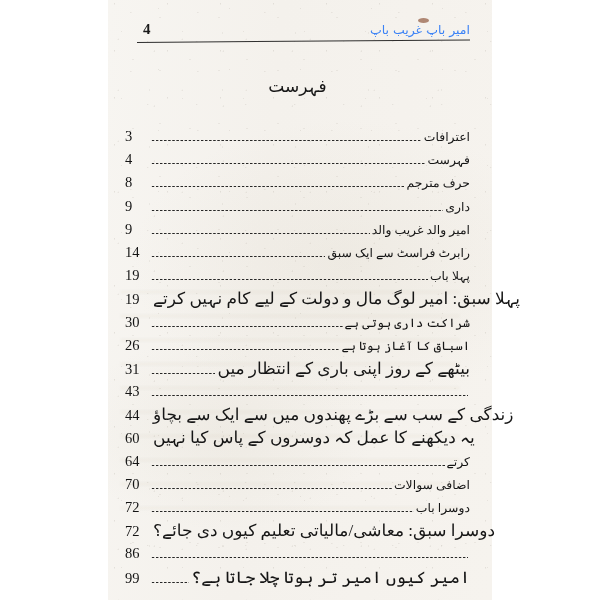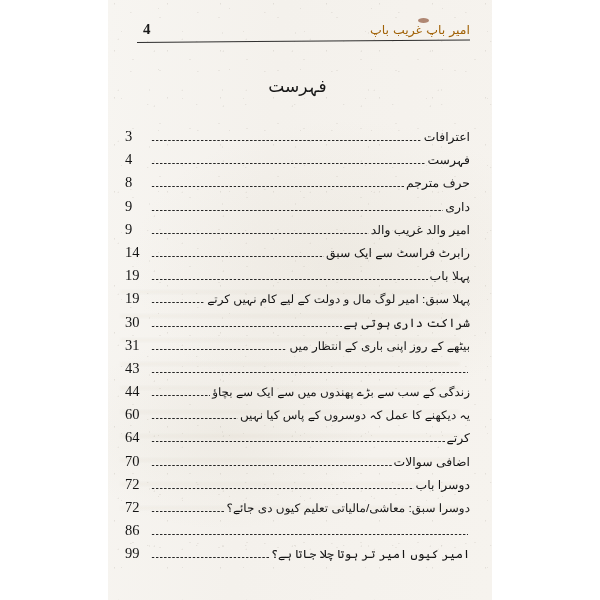--- a/index.html
+++ b/index.html
@@ -100,21 +100,21 @@
     left: 18px; top: 0;
     font-size: 15px;
     font-weight: bold;
     color: #1a1a1a;
     font-family: "Liberation Serif", serif;
   }
   .running-title {
     position: absolute;
     right: 0; top: 1px;
     font-size: 12.5px;
-    color: #a16207;
+    color: #3b82f6;
     direction: rtl;
     font-family: "DejaVu Sans", "Liberation Sans", sans-serif;
     transform: scaleY(.94);
     text-align: center;
   }
   .header-rule {
     position: absolute;
     left: 12px;
     top: 42px;
     width: 333px;
@@ -179,24 +179,24 @@
     opacity: .95;
   }
   .entry-text {
     flex: 0 0 auto;
     direction: rtl;
     text-align: right;
     font-size: 12.4px;
     line-height: 1;
     color: #151515;
     white-space: nowrap;
-    font-family: Liberation Sans, sans-serif;
+    font-family: Liberation Serif, serif;
     transform: scaleY(.96);
   }
-  .toc-row.long .entry-text { font-size: 12px; }
+  .toc-row.long .entry-text { font-size: 17px; }
   .toc-row.xlong .entry-text { font-size: 10.3px; }
 </style>
 </head>
 <body>
 
 <div class="scan">
   <div class="page-sheet">
     <div class="noise"></div>
   </div>
   <div class="bleed"></div>
@@ -251,20 +251,25 @@
         <div class="toc-row long">
           <span class="page-num">19</span>
           <span class="leader"></span>
           <span class="entry-text">پہلا سبق: امیر لوگ مال و دولت کے لیے کام نہیں کرتے</span>
         </div>
         <div class="toc-row">
           <span class="page-num">30</span>
           <span class="leader"></span>
           <span class="entry-text">شراکت داری ہوتی ہے</span>
         </div>
+        <div class="toc-row">
+          <span class="page-num">26</span>
+          <span class="leader"></span>
+          <span class="entry-text">اسباق کا آغاز ہوتا ہے</span>
+        </div>
         <div class="toc-row long">
           <span class="page-num">31</span>
           <span class="leader"></span>
           <span class="entry-text">بیٹھے کے روز اپنی باری کے انتظار میں</span>
         </div>
         <div class="toc-row long">
           <span class="page-num">43</span>
           <span class="leader"></span>
         </div>
         <div class="toc-row long">

